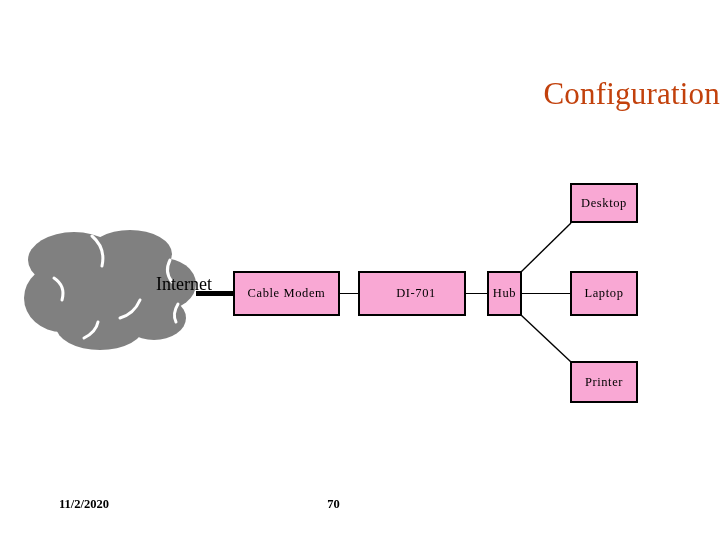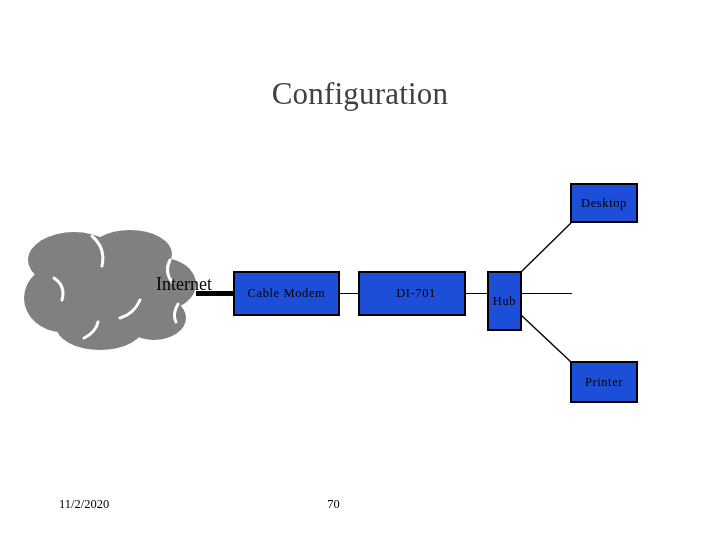--- a/index.html
+++ b/index.html
@@ -18,25 +18,25 @@
     background: #ffffff;
     overflow: hidden;
   }
 
   
   #slide-title {
     position: absolute;
     left: 0;
     top: 74px;
     width: 720px;
-    text-align: center;
+    text-align: right;
     font-family: "Liberation Serif", "DejaVu Serif", serif;
     font-size: 31px;
     font-weight: 400;
-    color: #404040;
+    color: #c2410c;
     letter-spacing: 0.2px;
     line-height: 40px;
     white-space: nowrap;
   }
 
   
   #cloud-group {
     position: absolute;
     left: 22px;
     top: 226px;
@@ -75,47 +75,48 @@
     top: 0;
     width: 720px;
     height: 540px;
     pointer-events: none;
   }
 
   
   .node {
     position: absolute;
     box-sizing: border-box;
-    background: #1d4ed8;
+    background: #f9a8d4;
     border: 2px solid #000000;
     display: flex;
     align-items: center;
     justify-content: center;
     font-family: "Liberation Serif", "DejaVu Serif", serif;
     font-size: 12.5px;
     color: #000000;
     letter-spacing: 0.6px;
     white-space: nowrap;
   }
   #node-cable-modem { left: 233px; top: 271px; width: 107px; height: 45px; }
   #node-di701       { left: 358px; top: 271px; width: 108px; height: 45px; padding-left: 8px; }
-  #node-hub         { left: 487px; top: 271px; width: 35px;  height: 60px; }
+  #node-hub         { left: 487px; top: 271px; width: 35px;  height: 45px; }
   #node-desktop     { left: 570px; top: 183px; width: 68px;  height: 40px; }
   #node-laptop      { left: 570px; top: 271px; width: 68px;  height: 45px; }
   #node-printer     { left: 570px; top: 361px; width: 68px;  height: 42px; }
 
   
   .footer-text {
     position: absolute;
     top: 495px;
     font-family: "Liberation Serif", "DejaVu Serif", serif;
     font-size: 12.5px;
     color: #000000;
     line-height: 18px;
     white-space: nowrap;
+    font-weight: bold;
   }
   #footer-date { left: 59px; }
   #footer-subject { left: 0; width: 720px; text-align: center; }
   #footer-pagenum { left: 0; width: 720px; text-align: center; padding-right: 53px; box-sizing: border-box; }
 </style>
 </head>
 <body>
 
 <div id="slide">
 
@@ -164,20 +165,23 @@
   </div>
 
   <div class="node" id="node-hub">
     <span>Hub</span>
   </div>
 
   <div class="node" id="node-desktop">
     <span>Desktop</span>
   </div>
 
+  <div class="node" id="node-laptop">
+    <span>Laptop</span>
+  </div>
 
   <div class="node" id="node-printer">
     <span>Printer</span>
   </div>
 
   <div class="footer-text" id="footer-date">11/2/2020</div>
   <div class="footer-text" id="footer-pagenum">70</div>
 
 </div>
 

